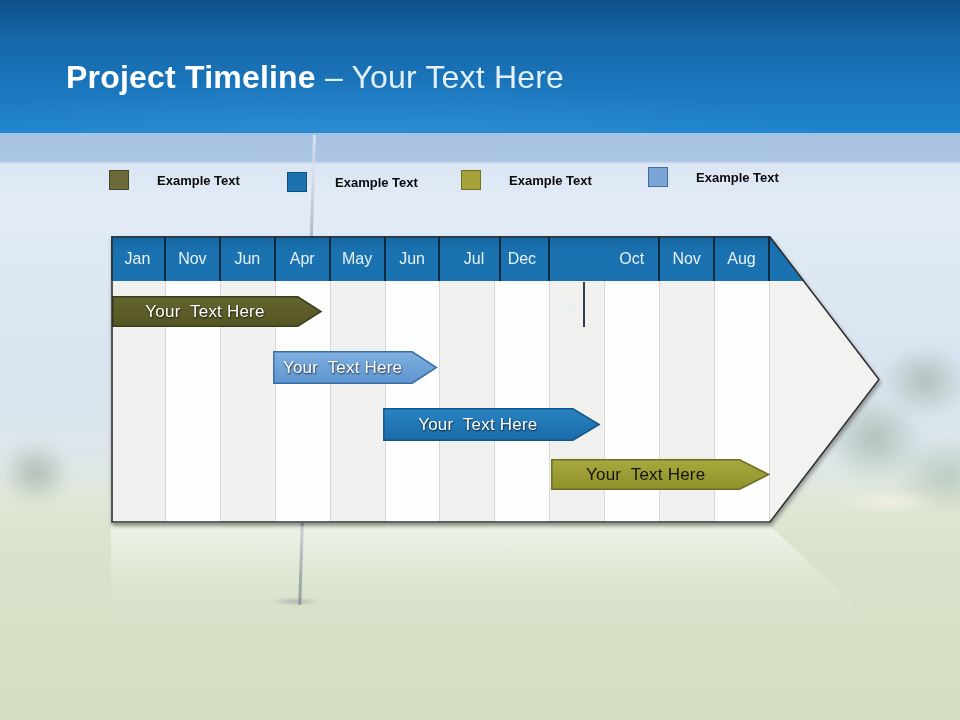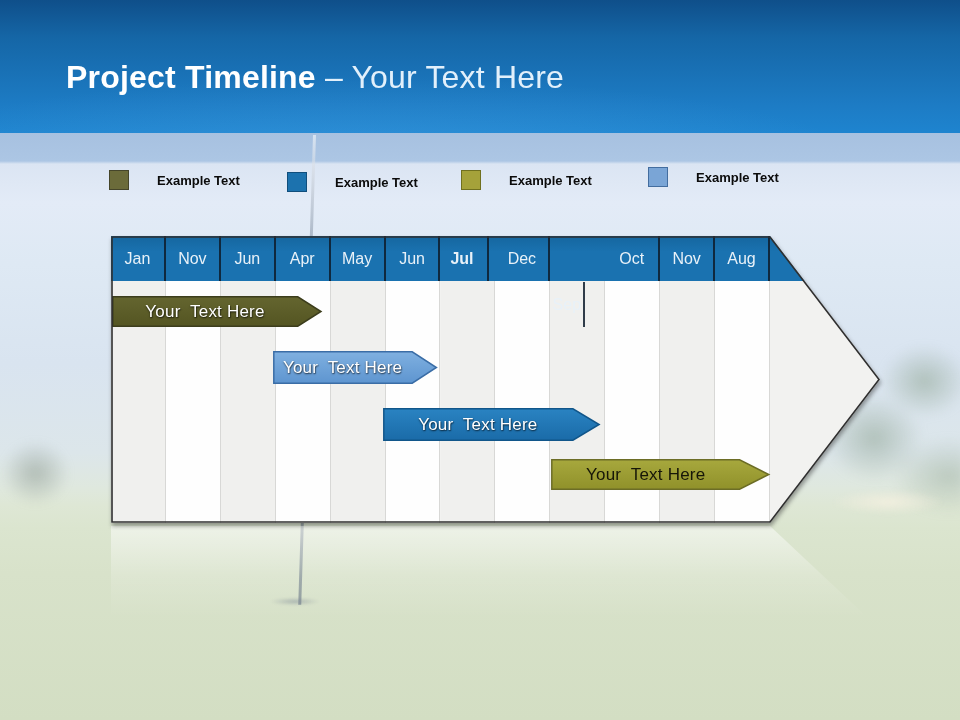--- a/index.html
+++ b/index.html
@@ -134,21 +134,21 @@
           <div class="stripe odd" style="left: 549.167px; width: 54.9167px;"></div>
           <div class="stripe even" style="left: 604.083px; width: 54.9167px;"></div>
         </div>
       <div class="tl-header">
           <div class="mcell" style="left: 0px; width: 54.9167px;">Jan</div>
           <div class="mcell" style="left: 54.9167px; width: 54.9167px;">Nov</div>
           <div class="mcell" style="left: 109.833px; width: 54.9167px;">Jun</div>
           <div class="mcell" style="left: 164.75px; width: 54.9167px;">Apr</div>
           <div class="mcell" style="left: 219.667px; width: 54.9167px;">May</div>
           <div class="mcell" style="left: 274.583px; width: 54.9167px;">Jun</div>
-          <div class="mcell" style="left: 326px; width: 52px; font-weight: bold;">Jul</div>
+          <div class="mcell" style="left: 338px; width: 52px;">Jul</div>
           <div class="mcell" style="left: 384.417px; width: 54.9167px;">Dec</div>
           <div class="mcell" style="left: 439.333px; width: 35px; margin-top: 46px;">Sep</div>
           <div class="mcell" style="left: 494.25px; width: 54.9167px;">Oct</div>
           <div class="mcell" style="left: 549.167px; width: 54.9167px;">Nov</div>
           <div class="mcell" style="left: 604.083px; width: 54.9167px;">Aug</div>
         </div>
       <div class="bars">
           <div class="bar" style="left: 1.09833px; top: 60px; width: 209.782px; height: 31px;">
             <svg width="209.78166666666664" height="31">
               <defs>

